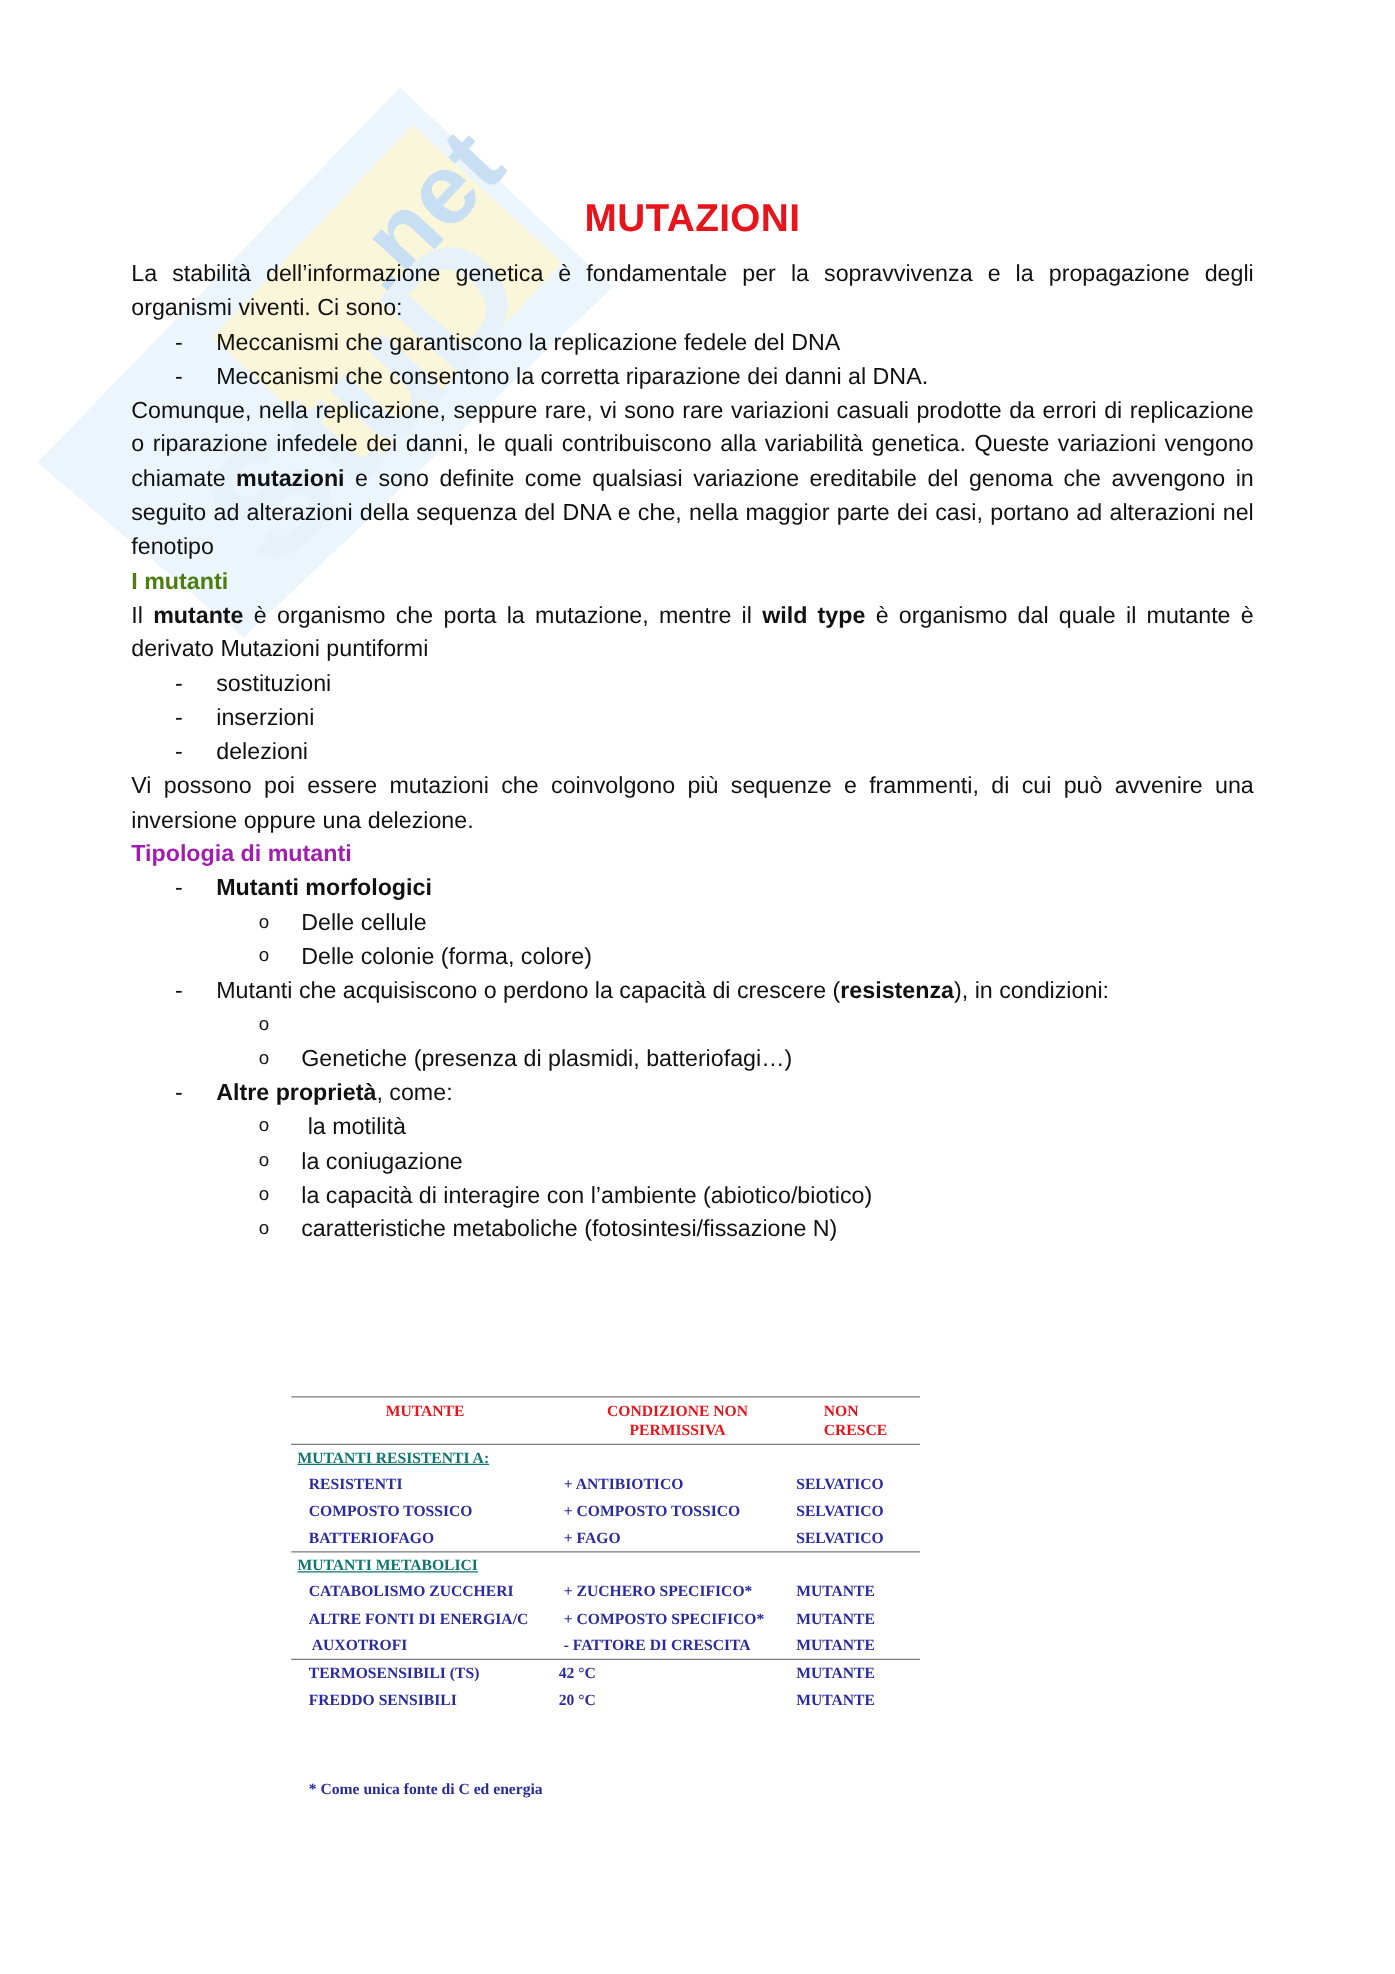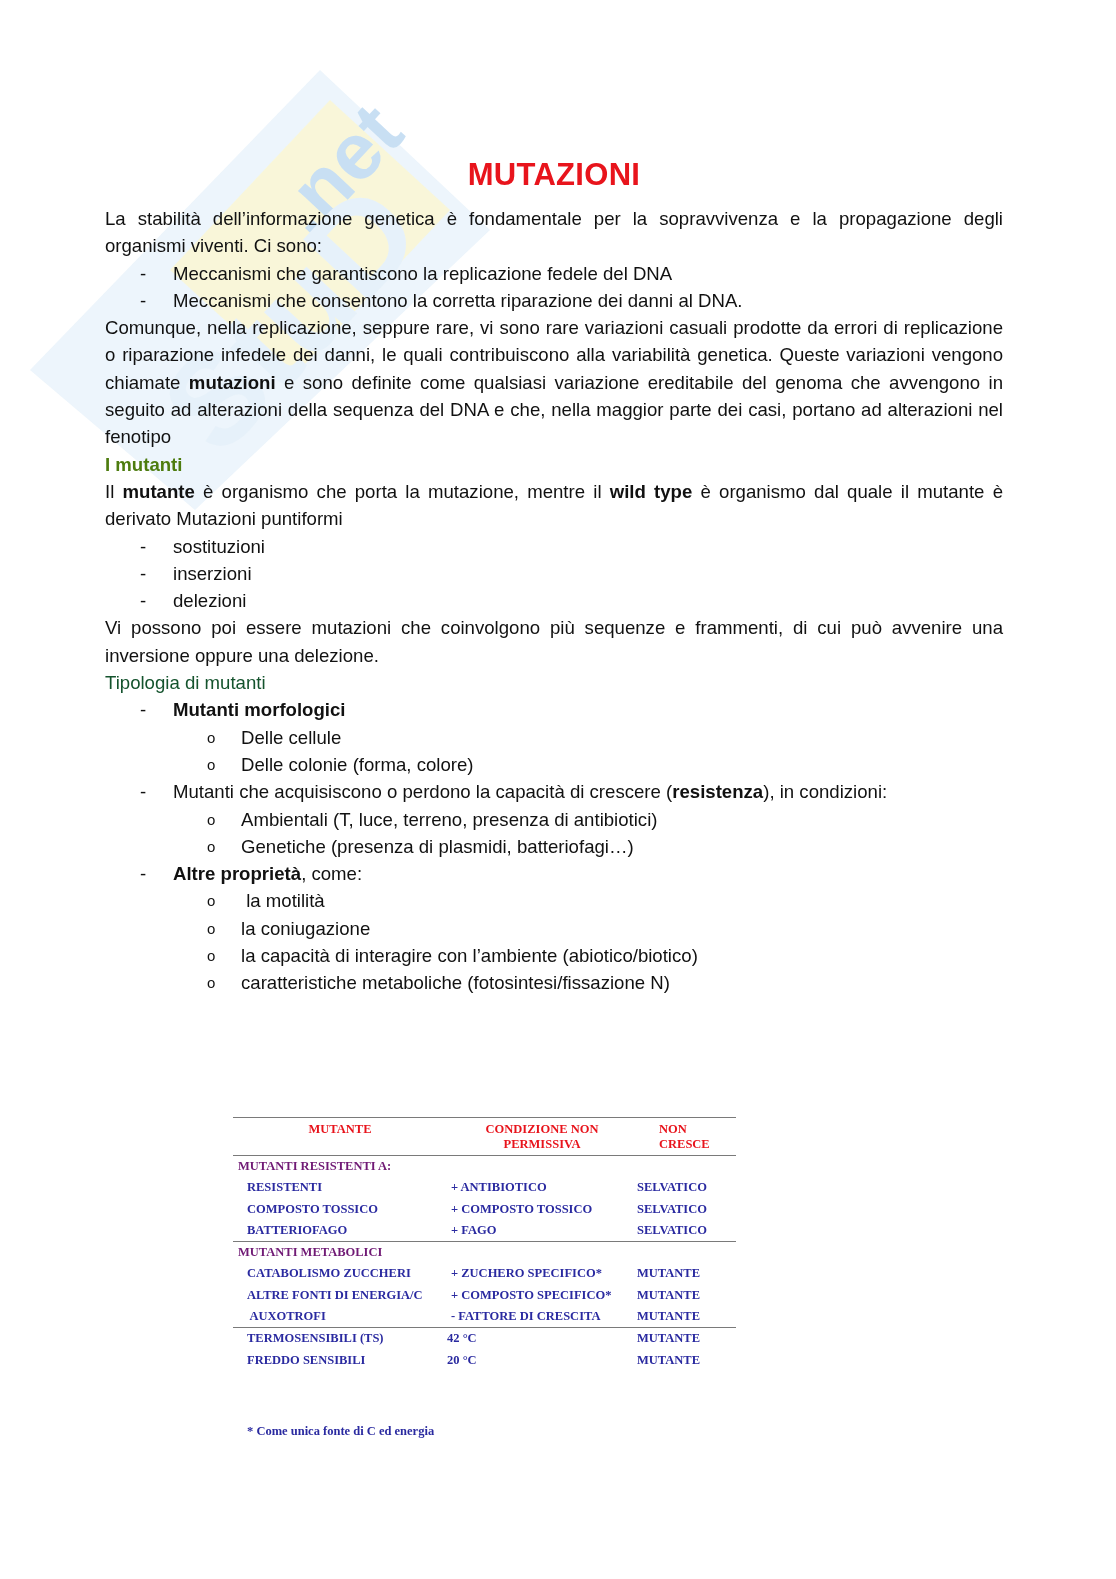--- a/index.html
+++ b/index.html
@@ -7,32 +7,32 @@
          font-family: "Liberation Sans", sans-serif; color: #111; }
   .watermark { position: absolute; left: 20px; top: 40px; width: 470px; height: 470px;
                pointer-events: none; opacity: 0.55; }
   .page { position: absolute; left: 105px; top: 0; width: 898px; }
   .title { position: absolute; left: 0; top: 136px; width: 898px; text-align: center;
            color: #e8141c; font-weight: bold; font-size: 31px; letter-spacing: 0.3px; }
   .body-text { position: absolute; left: 0; top: 205px; width: 898px;
                font-size: 18.6px; line-height: 27.3px; }
   .p { margin: 0; text-align: justify; text-align-last: left; }
   .h-green { color: #4d7c0f; font-weight: bold; margin: 0; }
-  .h-blue { color: #14532d; font-weight: normal; margin: 0; }
+  .h-blue { color: #a21caf; font-weight: bold; margin: 0; }
   .dash-item, .circle-item { display: flex; margin: 0; }
   .dash-item .marker { width: 68px; padding-left: 35px; box-sizing: border-box; flex: 0 0 68px; }
   .circle-item .marker { width: 136px; padding-left: 102px; box-sizing: border-box; flex: 0 0 136px; font-size: 15px; }
   b { font-weight: bold; }
 
   .tbl { position: absolute; left: 233px; top: 1117px; width: 503px;
          font-family: "Liberation Serif", serif; font-weight: bold; font-size: 12.5px; }
   .tbl .rule { height: 0; border-top: 1.5px solid #7a7a7a; }
   .tbl .hdr { display: flex; color: #e8141c; text-align: center; padding: 4px 0 3px 0; line-height: 15px; }
   .tbl .row { display: flex; color: #2a2aa0; height: 21.3px; line-height: 21.3px; }
-  .tbl .sect { color: #701a75; height: 21.3px; line-height: 21.3px; padding-left: 5px; }
+  .tbl .sect { color: #0f766e; height: 21.3px; line-height: 21.3px; padding-left: 5px; text-decoration: underline; }
   .c1 { width: 214px; padding-left: 14px; box-sizing: border-box; }
   .c1h { width: 214px; }
   .c2 { width: 190px; padding-left: 4px; box-sizing: border-box; }
   .c2c { width: 190px; }
   .c3 { width: 99px; text-align: left; }
   .footnote { position: absolute; left: 247px; top: 1424px; font-family: "Liberation Serif", serif;
               font-weight: bold; font-size: 12.5px; color: #2a2aa0; }
 </style>
 </head>
 <body>
@@ -89,21 +89,20 @@
       <span class="marker">o</span>
         <span>Delle colonie (forma, colore)</span>
     </div>
 
     <div class="dash-item">
       <span class="marker">-</span>
         <span><span>Mutanti che acquisiscono o perdono la capacità di crescere (</span><b>resistenza</b><span>), in condizioni:</span></span>
     </div>
     <div class="circle-item">
       <span class="marker">o</span>
-        <span>Ambientali (T, luce, terreno, presenza di antibiotici)</span>
     </div>
     <div class="circle-item">
       <span class="marker">o</span>
         <span>Genetiche (presenza di plasmidi, batteriofagi…)</span>
     </div>
 
     <div class="dash-item">
       <span class="marker">-</span>
         <span><b>Altre proprietà</b><span>, come:</span></span>
     </div>

